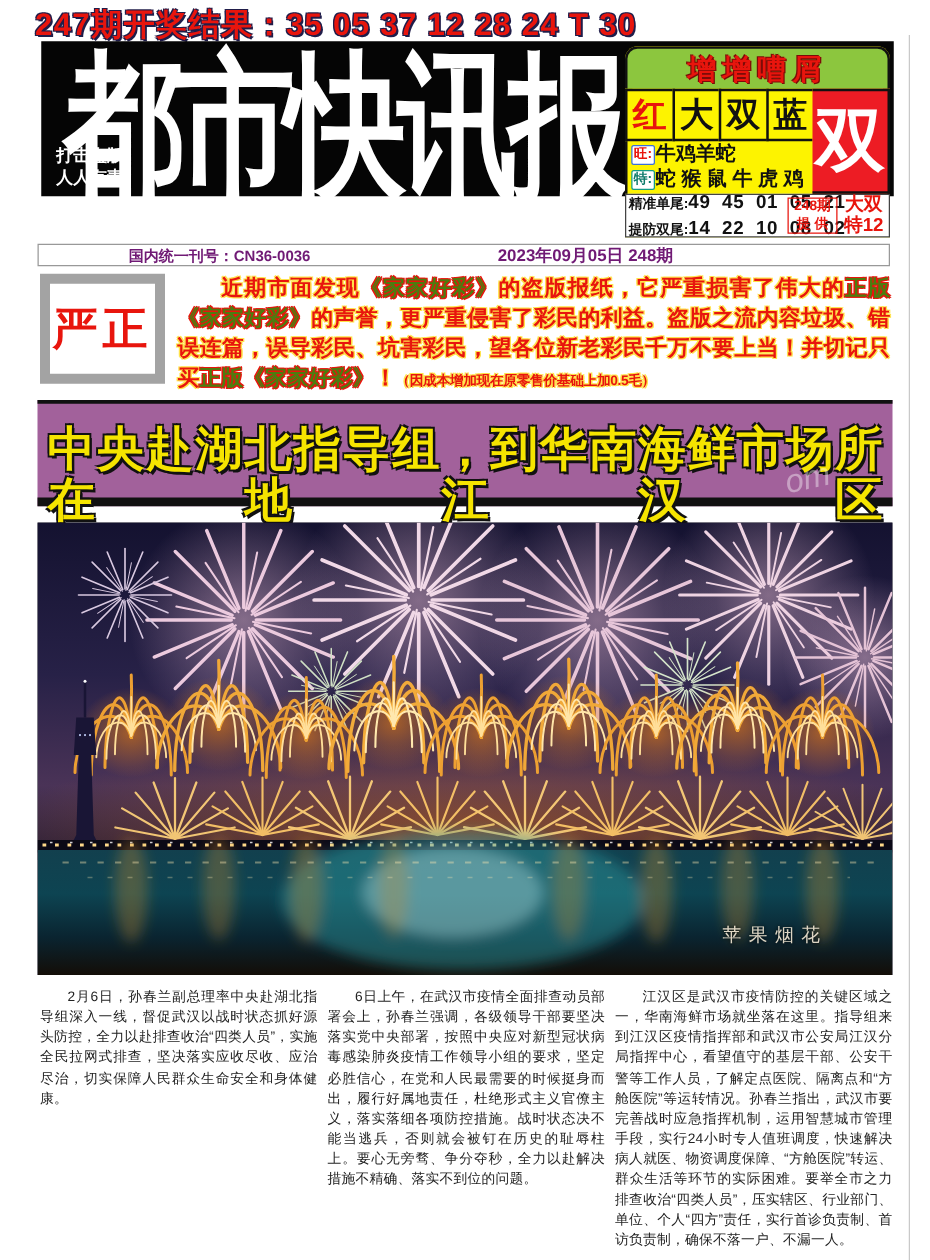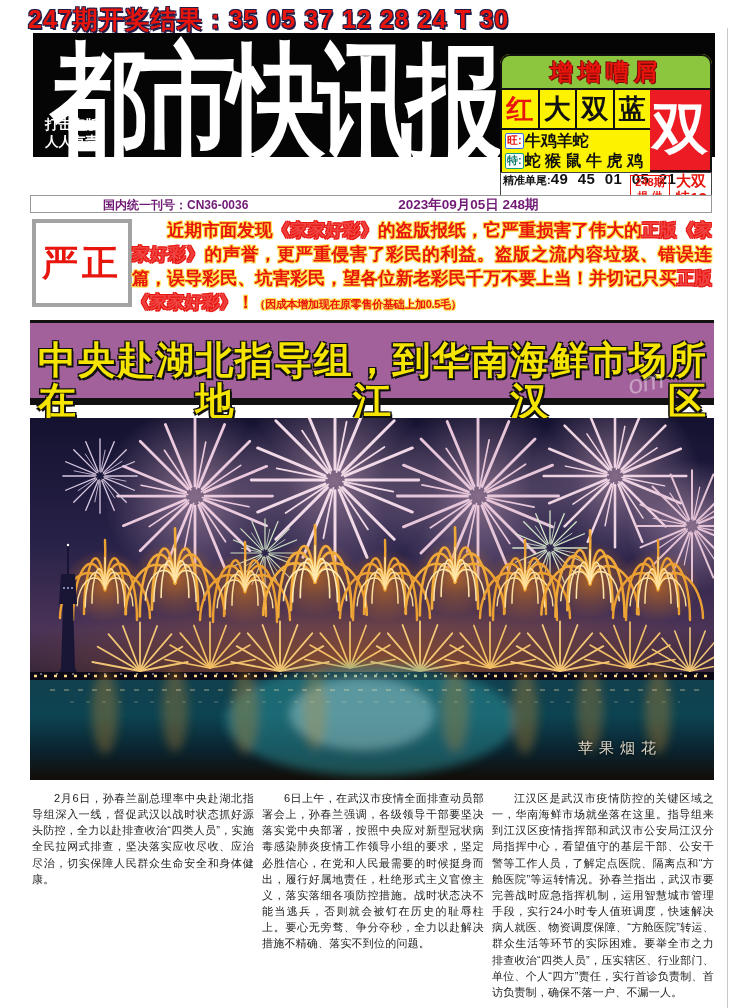--- a/index.html
+++ b/index.html
@@ -15,21 +15,21 @@
   
   .masthead{position:absolute;top:33px;left:33px;width:682px;height:124px;background:#050505;}
   .paper-title{position:absolute;top:6px;left:18px;width:455px;font-size:96px;font-weight:900;
     color:#ffffff;letter-spacing:-7px;line-height:1;white-space:nowrap;
     transform:scale(1.0,1.32);transform-origin:left top;}
   .anti-piracy{position:absolute;left:12px;bottom:6px;color:#ffffff;font-size:13.5px;
     font-weight:bold;line-height:1.3;}
 
   
   .pbox{position:absolute;top:4px;right:3px;width:212px;height:153px;background:#fdf300;
-    border-radius:10px 10px 0 0;box-sizing:border-box;margin-top:17px;}
+    border-radius:10px 10px 0 0;box-sizing:border-box;}
   .pbox-header{height:34px;background:#8cc63e;border-radius:10px 10px 0 0;border:2px solid #111;
     border-bottom:none;box-sizing:border-box;display:flex;align-items:center;justify-content:center;
     font-size:23px;font-weight:900;color:#e8150d;letter-spacing:5px;
     text-shadow:1px 1px 0 #7a0c08,-1px -1px 0 #7a0c08;}
   .pbox-mid{display:flex;height:84px;}
   .pbox-left{width:150px;display:flex;flex-direction:column;}
   .cell-row{display:flex;height:42px;}
   .cell{flex:1;border:2px solid #111;border-right:none;box-sizing:border-box;display:flex;
     align-items:center;justify-content:center;font-size:27px;font-weight:900;color:#111;background:#fdf300;}
   .cell:first-child{color:#e8150d;}
@@ -52,27 +52,27 @@
     font-size:15px;font-weight:bold;color:#e8150d;line-height:1.1;}
 
   
   .info-strip{position:absolute;top:195px;left:30px;width:682px;height:18px;background:#fff;
     border:1px solid #999;box-sizing:border-box;font-size:12px;color:#701a75;}
   .issn{position:absolute;left:72px;top:1px;font-weight:bold;}
   .date-issue{position:absolute;left:54%;top:0;font-size:13.5px;font-weight:bold;}
 
   
   .statement{position:absolute;top:219px;left:32px;width:680px;height:98px;display:flex;}
-  .stmt-label{width:100px;height:88px;border:4px solid #a3a3a3;box-sizing:border-box;margin-right:0;
+  .stmt-label{width:100px;height:88px;border:8px solid #a3a3a3;box-sizing:border-box;margin-right:10px;
     display:flex;flex-direction:column;align-items:center;justify-content:center;
     font-size:36px;font-weight:900;color:#e8150d;line-height:1.05;letter-spacing:4px;}
   .stmt-body{flex:1;font-size:17.5px;font-weight:900;color:#e8150d;line-height:1.37;
     text-align:justify;text-indent:2em;
     text-shadow:1px 1px 0 #ffe24a,-1px -1px 0 #ffe24a,1px -1px 0 #ffe24a,-1px 1px 0 #ffe24a;}
-  .stmt-hl{color:#ef4444;
+  .stmt-hl{color:#4d7c0f;
     text-shadow:1px 1px 0 #e8150d,-1px -1px 0 #e8150d,1px -1px 0 #e8150d,-1px 1px 0 #e8150d;}
   .stmt-note{font-size:11px;letter-spacing:-.3px;}
 
   
   .headline{position:absolute;top:320px;left:30px;width:684px;height:85px;background:#a2619b;
     border-top:3px solid #111;border-bottom:7px solid #111;box-sizing:content-box;
     padding:17px 8px;box-sizing:border-box;}
   .hl-line{font-size:38px;font-weight:900;color:#f5e400;line-height:1.07;white-space:normal;
     text-align:justify;text-align-last:justify;
     text-shadow:2px 2px 0 #111,-1.5px -1.5px 0 #111,1.5px -1.5px 0 #111,-1.5px 1.5px 0 #111;}

